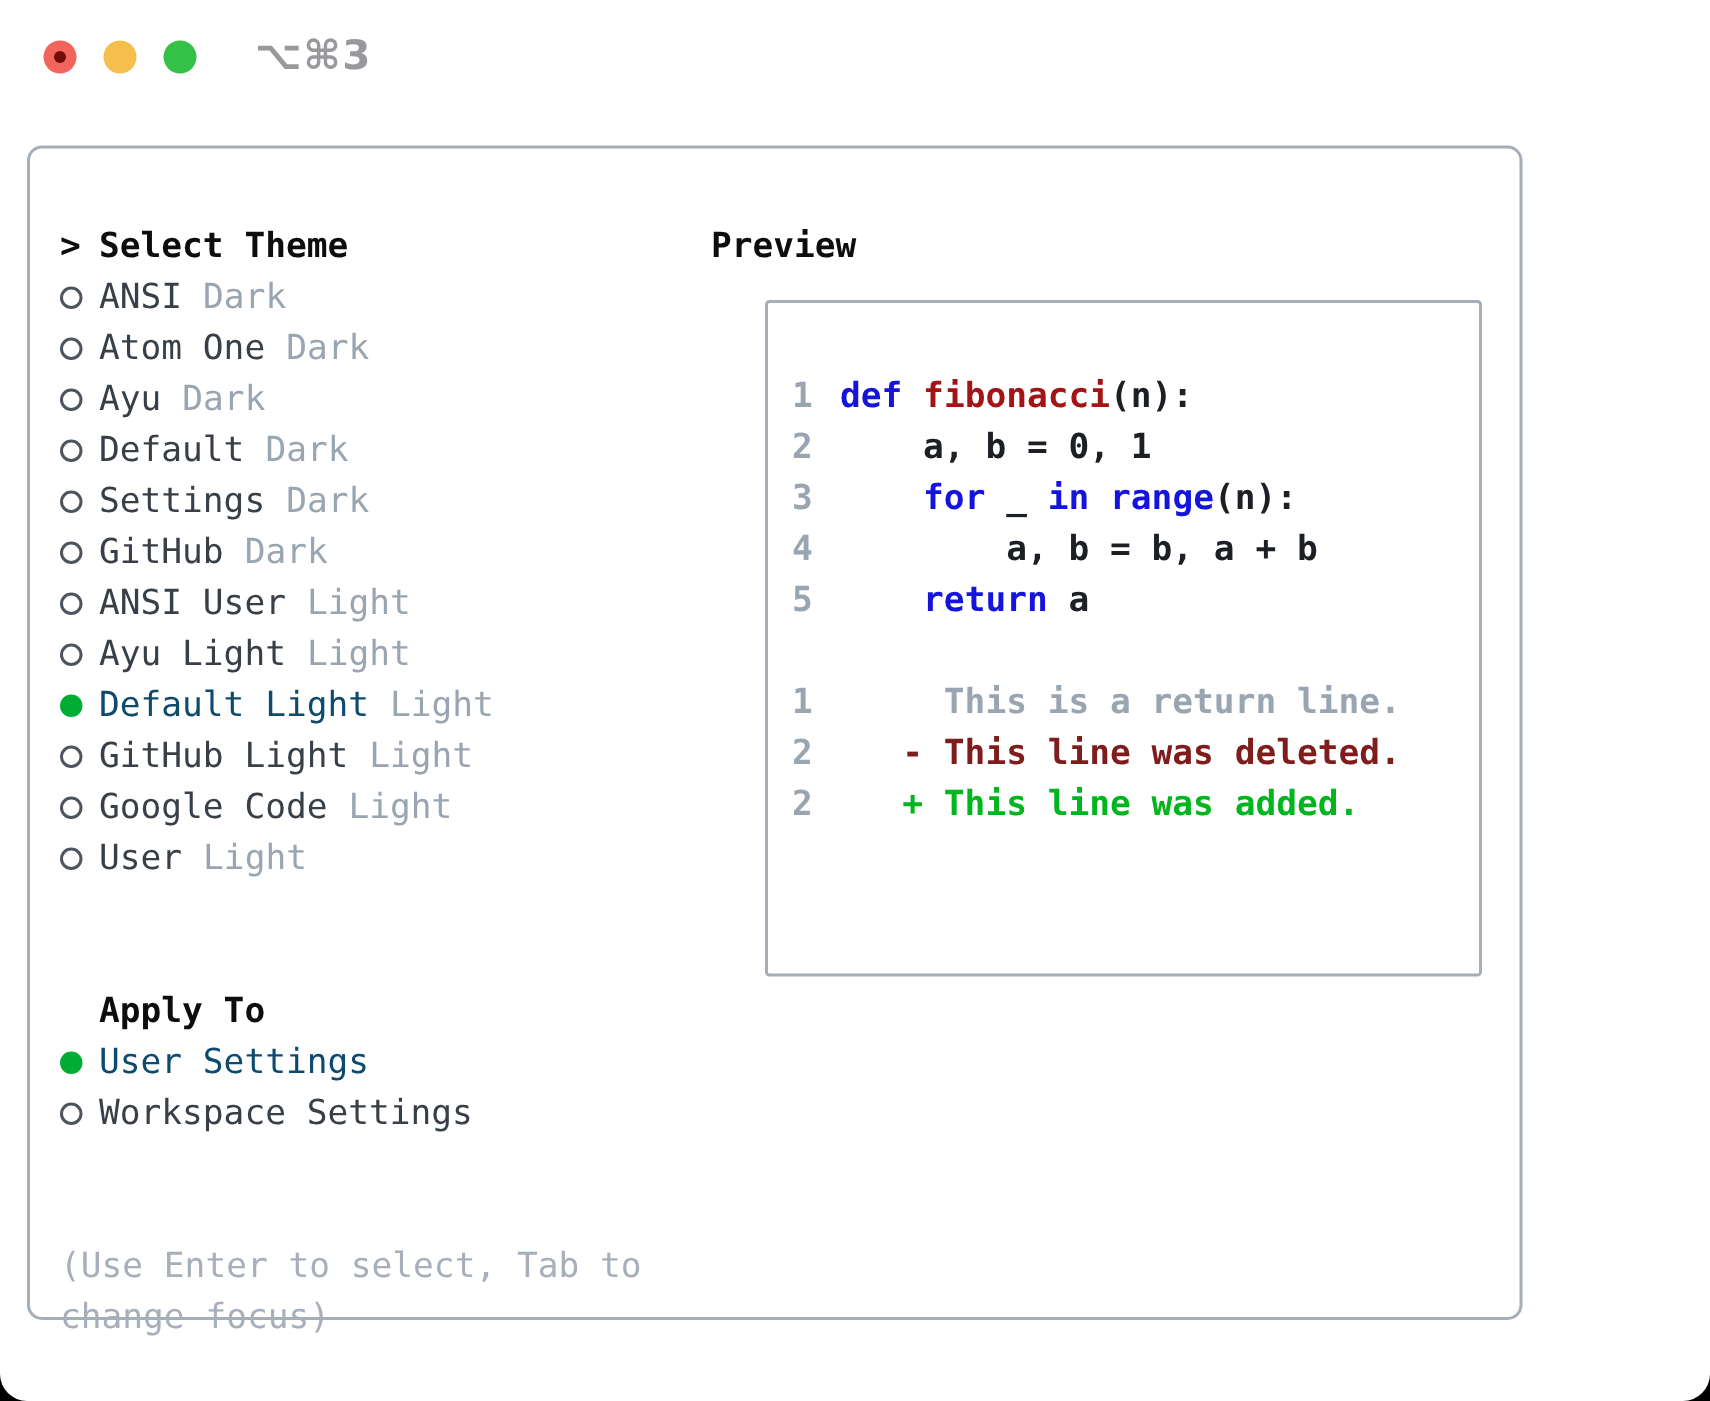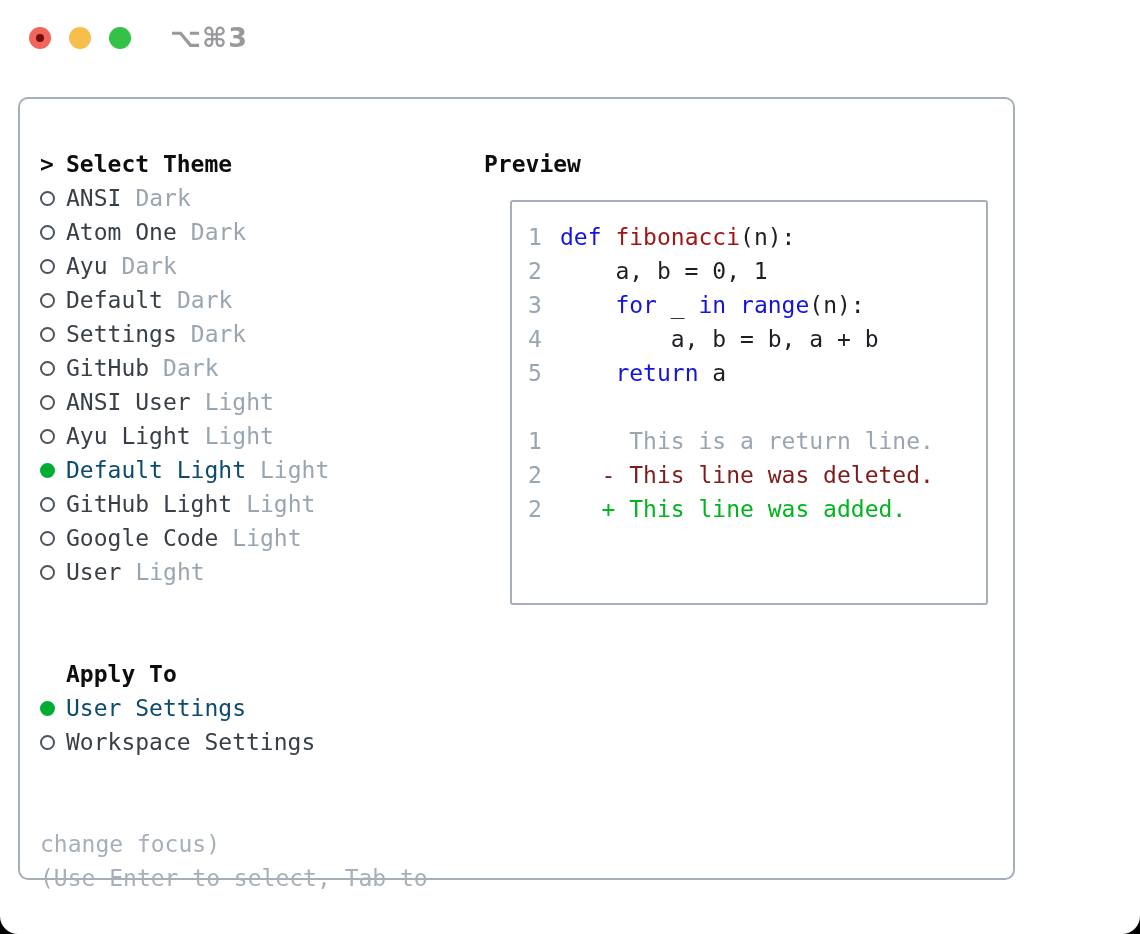--- a/index.html
+++ b/index.html
@@ -44,27 +44,27 @@
   .radio.on { background:#00ad33; border-color:#00ad33; }
   .hdr { font-weight:bold; color:#0d0d0d; }
   .name { color:#383f47; white-space:pre; }
   .row.selected .name { color:#0c4a6e; }
   .variant { color:#9aa5b2; margin-left:14px; white-space:pre; }
   .spacer { height:68px; }
   .hint { font-size:23px; line-height:34px; color:#a6afba; white-space:pre; }
 
   
   .preview-title {
-    position:absolute; left:464px; top:48px; height:34px; line-height:34px;
+    position:absolute; left:454px; top:48px; height:34px; line-height:34px;
     font-size:23px; font-weight:bold; color:#0d0d0d;
   }
   .preview-box {
-    position:absolute; left:490px; top:101px; width:478px; height:405px;
+    position:absolute; left:490px; top:101px; width:478px; height:451px;
     border:2px solid #a6aeb8; border-radius:3px; background:#fff;
-    padding:18px 0 0 16px; overflow:hidden;
+    padding:45px 0 0 16px; overflow:hidden;font-weight:bold;
   }
   .pline { height:34px; line-height:34px; font-size:23px; white-space:pre; }
   .gutter { display:inline-block; width:32px; color:#9aa5b2; white-space:pre; }
   .code { white-space:pre; }
   .c-plain { color:#1c1f24; }
   .c-kw    { color:#1414dd; }
   .c-fn    { color:#a31515; }
   .c-ctx   { color:#9aa5b2; }
   .c-del   { color:#7f1d1d; }
   .c-add   { color:#00b51d; }
@@ -165,22 +165,22 @@
           <span class="name">User Settings</span>
         </div>
         <div class="row">
           <span class="radio"></span>
           <span class="name">Workspace Settings</span>
         </div>
       </div>
 
     <div class="spacer"></div>
 
+    <div class="hint">(Use Enter to select, Tab to</div>
     <div class="hint">change focus)</div>
-    <div class="hint">(Use Enter to select, Tab to</div>
   </div>
 
   <div class="preview-title">Preview</div>
 
   <div class="preview-box">
     <div>
         <div class="pline"><span class="gutter">1</span><span class="code"><span class="c-kw">def</span><span class="c-plain"> </span><span class="c-fn">fibonacci</span><span class="c-plain">(n):</span></span></div>
         <div class="pline"><span class="gutter">2</span><span class="code"><span class="c-plain">    a, b = 0, 1</span></span></div>
         <div class="pline"><span class="gutter">3</span><span class="code"><span class="c-plain">    </span><span class="c-kw">for</span><span class="c-plain"> _ </span><span class="c-kw">in</span><span class="c-plain"> </span><span class="c-kw">range</span><span class="c-plain">(n):</span></span></div>
         <div class="pline"><span class="gutter">4</span><span class="code"><span class="c-plain">        a, b = b, a + b</span></span></div>

